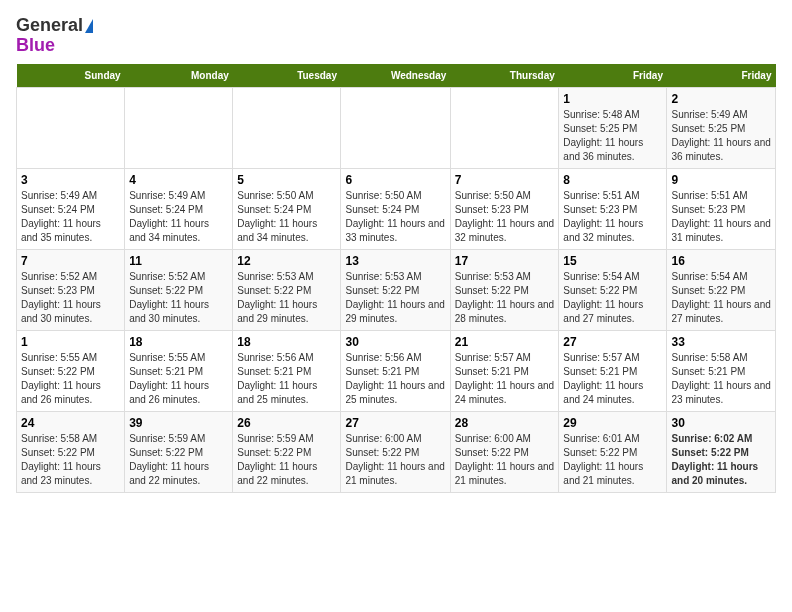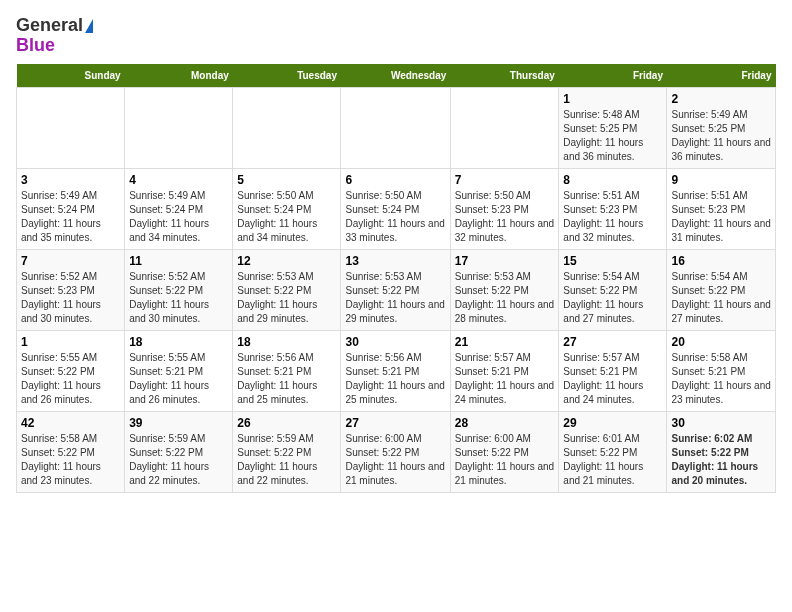--- a/index.html
+++ b/index.html
@@ -260,29 +260,29 @@
 Sunset: 5:21 PM
 Daylight: 11 hours and 24 minutes.</div>
         </td>
         <td>
           <div class="day-num">27</div>
           <div class="day-info" style="white-space: pre-line;">Sunrise: 5:57 AM
 Sunset: 5:21 PM
 Daylight: 11 hours and 24 minutes.</div>
         </td>
         <td>
-          <div class="day-num">20</div>
+          <div class="day-num">33</div>
           <div class="day-info" style="white-space: pre-line;">Sunrise: 5:58 AM
 Sunset: 5:21 PM
 Daylight: 11 hours and 23 minutes.</div>
         </td>
       </tr>
       <tr>
         <td>
-          <div class="day-num">42</div>
+          <div class="day-num">24</div>
           <div class="day-info" style="white-space: pre-line;">Sunrise: 5:58 AM
 Sunset: 5:22 PM
 Daylight: 11 hours and 23 minutes.</div>
         </td>
         <td>
           <div class="day-num">39</div>
           <div class="day-info" style="white-space: pre-line;">Sunrise: 5:59 AM
 Sunset: 5:22 PM
 Daylight: 11 hours and 22 minutes.</div>
         </td>

